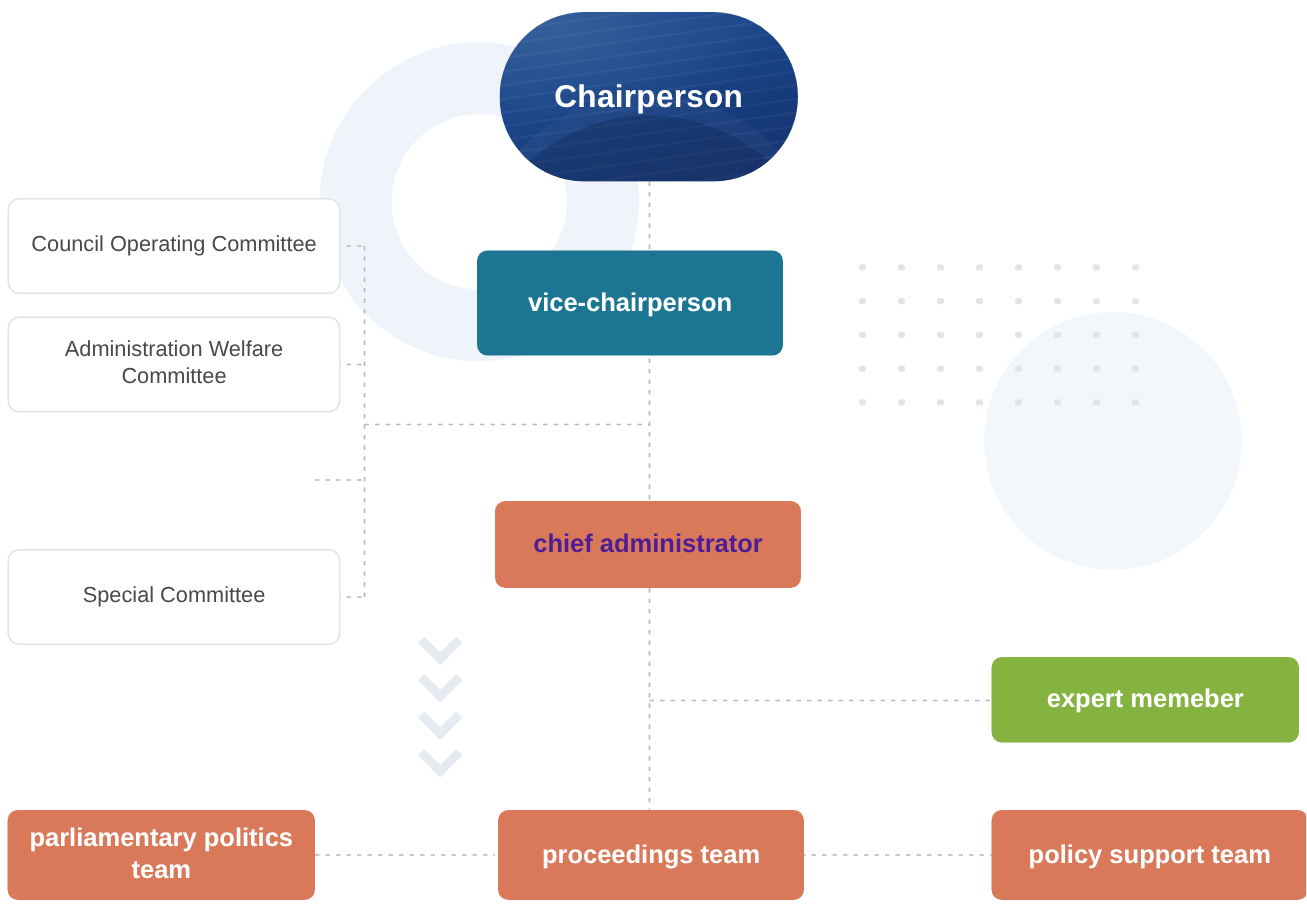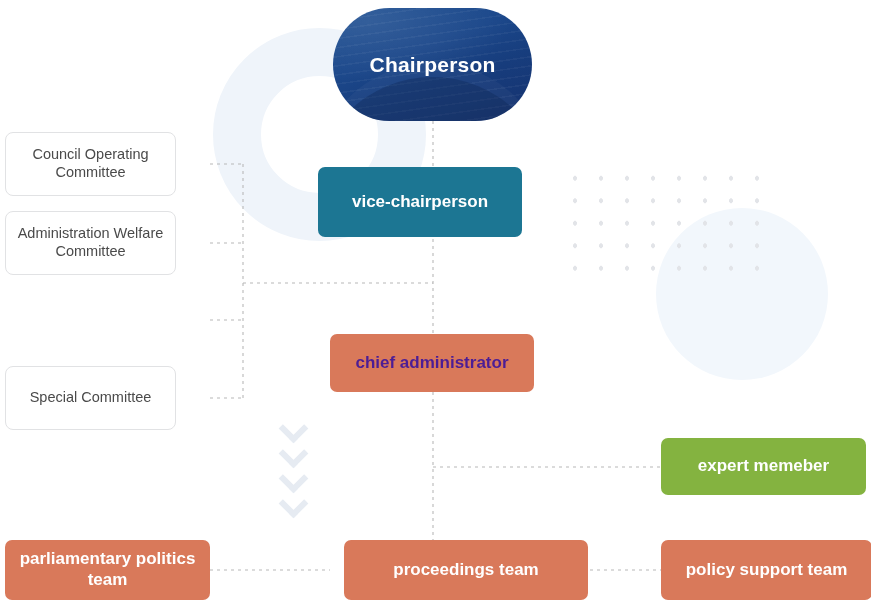--- a/index.html
+++ b/index.html
@@ -175,21 +175,21 @@
     height: 57px;
     border-radius: 7px;
     background: #84b340;
     color: #ffffff;
     font-size: 17px;
     font-weight: bold;
   }
 
   .node-committee {
     left: 5px;
-    width: 171px;
+    width: 222px;
     height: 64px;
     border-radius: 8px;
     background: #ffffff;
     border: 1px solid #e1e2e4;
     color: #4a4a4a;
     font-size: 14.5px;
     font-weight: normal;
     padding: 0 10px;
   }
   .node-committee.cm0 { top: 132px; }
@@ -200,21 +200,21 @@
   .node-team {
     top: 540px;
     height: 60px;
     border-radius: 7px;
     background: #d9795a;
     color: #ffffff;
     font-size: 17px;
     font-weight: bold;
   }
   .node-team.t-parliamentary { left: 5px;   width: 205px; }
-  .node-team.t-proceedings   { left: 344px; width: 244px; }
+  .node-team.t-proceedings   { left: 332px; width: 204px; }
   .node-team.t-policy        { left: 661px; width: 211px; }
 </style>
 </head>
 <body>
 
 <div id="chart-root">
 
   <div class="deco deco-ring"></div>
   <div class="deco deco-circle"></div>
   <div class="deco deco-dots"></div>

